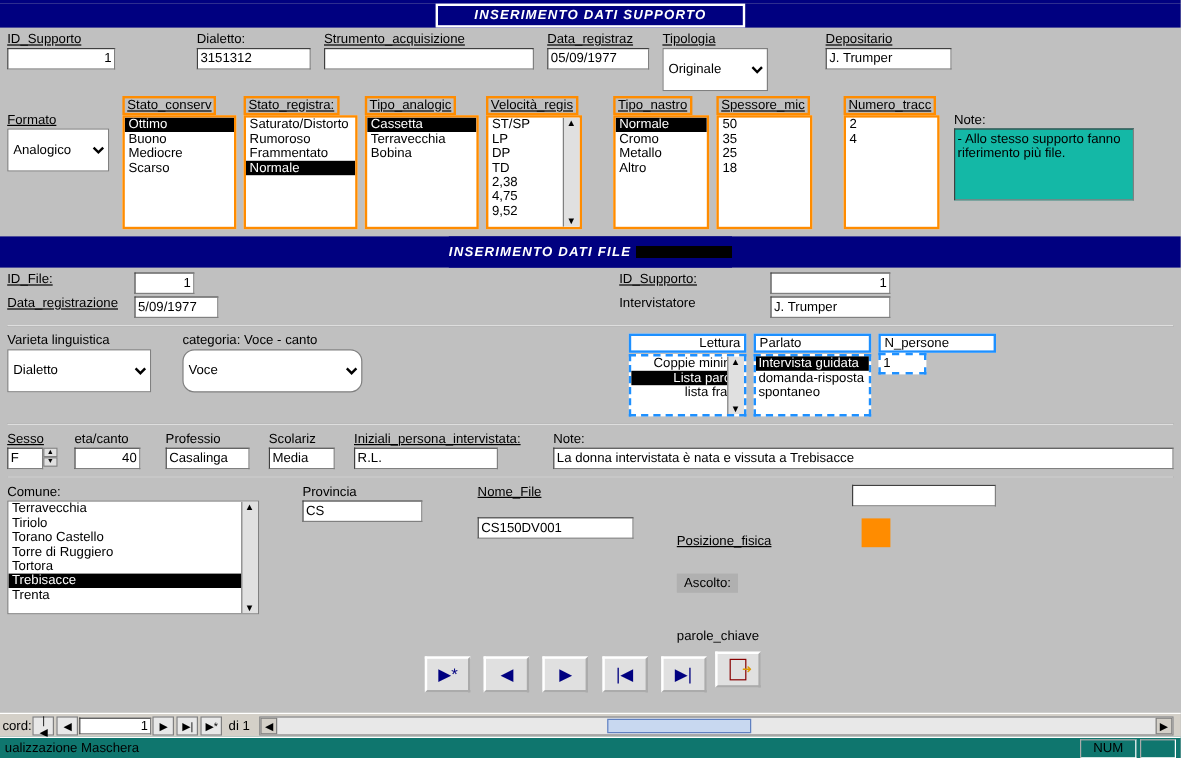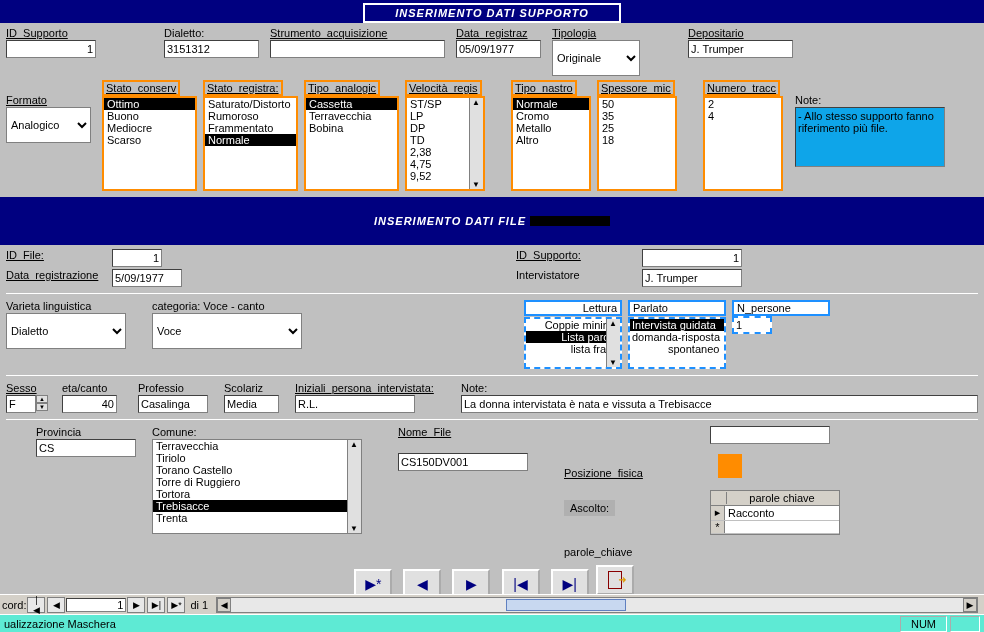--- a/index.html
+++ b/index.html
@@ -1,38 +1,38 @@
 <!DOCTYPE html>
 <html><head>
 <meta charset="utf-8">
 <style>
 * { box-sizing: border-box; font-family: "MS Sans Serif", Tahoma, Arial, sans-serif; font-size: 11px; }
 body { margin: 0; background: #c0c0c0; width: 984px; height: 632px; position: relative; overflow: hidden; }
 
-.header-bar { background: #000080; color: #fff; font-weight: bold; text-align: center; padding: 18px 0; font-style: italic; letter-spacing: 1px; }
+.header-bar { background: #000080; color: #fff; font-weight: bold; text-align: center; padding: 7px 0; font-style: italic; letter-spacing: 1px; }
 .content { padding: 2px 6px; }
 .row { display: flex; align-items: flex-start; gap: 6px; margin: 2px 0; }
 .field { display: flex; flex-direction: column; }
 .label { font-size: 11px; white-space: nowrap; text-decoration: underline; color: #000; margin-bottom: 1px; }
 .label-nu { font-size: 11px; white-space: nowrap; color: #000; margin-bottom: 1px; }
 .text-input { background: #fff; border: 1px solid #808080; border-top-color:#404040; border-left-color:#404040; padding: 1px 2px; height: 18px; }
 .text-input.right { text-align: right; }
 .combo { height: 18px; border: 1px solid #808080; background:#fff; }
 select.combo { height:36px; }
 
 .orange-box { border: 2px solid #ff8c00; background: #fff; padding: 0; overflow: hidden; position: relative; }
 .orange-title { position: absolute; top: -16px; left: 0; border: 2px solid #ff8c00; background:#c0c0c0; padding: 0 2px; font-size:11px; text-decoration: underline; }
 .listbox { background:#fff; height: 95px; overflow-y:auto; }
 .listbox div { padding: 0px 3px; white-space: nowrap; }
 .listbox .selected { background:#000; color:#fff; }
 
 .blue-box { border: 2px solid #1e90ff; background:#fff; }
 .blue-dashed { border: 2px dashed #1e90ff; background:#fff; }
 
-.note-box { background:#0ea5e9; border:1px solid #808080; border-top-color:#404040; border-left-color:#404040; padding:2px; width:150px; height:60px; }
+.note-box { background:#14b8a6; border:1px solid #808080; border-top-color:#404040; border-left-color:#404040; padding:2px; width:150px; height:60px; }
 .thin-divider { height:1px; background:#404040; border-bottom:1px solid #fff; margin: 6px 0; }
 
 .keyword-grid { border:1px solid #808080; background:#fff; width:130px; }
 .keyword-grid .hdr { background:#d4d0c8; border-bottom:1px solid #808080; padding:1px 2px; display:flex; }
 .keyword-grid .hdr .cell1 { width:14px; border-right:1px solid #808080; }
 .keyword-grid .row-g { display:flex; border-bottom:1px solid #c0c0c0; }
 .keyword-grid .sel { width:14px; background:#d4d0c8; border-right:1px solid #808080; text-align:center; }
 .keyword-grid .val { padding:1px 3px; flex:1; }
 
 .nav-btn { width:38px; height:30px; background:#e0e0e0; border:2px outset #fff; display:inline-flex; align-items:center; justify-content:center; font-size:14px; color:#000080; margin: 0 4px; }
@@ -41,21 +41,21 @@
 .exit-icon::after { content:"➜"; position:absolute; right:-6px; top:2px; font-size:10px; color:#d90; }
 
 .record-bar { position:absolute; bottom:18px; left:0; right:0; height:20px; background:#d4d0c8; border-top:1px solid #fff; display:flex; align-items:center; padding:0 2px; font-size:11px; }
 .rec-btn { width:18px; height:16px; border:1px solid #808080; background:#e8e8e8; display:inline-flex; align-items:center; justify-content:center; font-size:9px; margin:0 1px; }
 .hscroll { flex:1; height:16px; border:1px solid #808080; background:#e8e8e8; margin:0 4px; position:relative; }
 .hscroll .thumb { position:absolute; left:38%; width:120px; height:12px; top:1px; background:#c8d8f0; border:1px solid #6080c0; }
 .hscroll .arrow { position:absolute; width:14px; height:14px; background:#d4d0c8; border:1px solid #808080; display:flex; align-items:center; justify-content:center; font-size:9px; }
 .hscroll .arrow.l { left:0; }
 .hscroll .arrow.r { right:0; }
 
-.status-bar { position:absolute; bottom:0; left:0; right:0; height:18px; background:#5eead4; border-top:1px solid #fff; display:flex; align-items:center; padding:0 4px; font-size:11px; }
+.status-bar { position:absolute; bottom:0; left:0; right:0; height:18px; background:#0f766e; border-top:1px solid #fff; display:flex; align-items:center; padding:0 4px; font-size:11px; }
 .status-bar .spacer { flex:1; }
 .status-cell { border:1px inset #fff; padding:0 10px; margin-left:3px; height:16px; display:flex; align-items:center; }
 
 .orange-square { width:24px; height:24px; background:#ff8c00; display:inline-block; }
 
 .scroll-arrow { width:14px; position:absolute; right:0; top:0; bottom:0; background:#e0e0e0; border-left:1px solid #808080; }
 .scroll-arrow::before { content:"▲"; position:absolute; top:0; left:2px; font-size:8px; }
 .scroll-arrow::after { content:"▼"; position:absolute; bottom:0; left:2px; font-size:8px; }
 
 .spinner { display:flex; flex-direction:column; width:12px; }
@@ -208,40 +208,40 @@
 
   <div class="thin-divider"></div>
 
   <div class="row" style="align-items:flex-start;">
     <div class="field" style="width:140px;">
       <span class="label-nu">Varieta linguistica</span>
       <select class="combo" style="width:120px;"><option>Dialetto</option></select>
     </div>
     <div class="field" style="width:160px;">
       <span class="label-nu">categoria: Voce - canto</span>
-      <select class="combo" style="width:150px;"><option>Voce</option></select>
+      <select class="combo" style="width:150px;border-radius:10px;"><option>Voce</option></select>
     </div>
     <div style="width:200px;"></div>
 
     <div class="field" style="position:relative;text-align:right;">
       <div class="blue-box" style="padding:0 3px; margin-bottom:1px;">Lettura</div>
       <div class="blue-dashed" style="width:98px; height:52px; position:relative; overflow:hidden;">
         <div style="padding:0 2px;">Coppie minime</div>
         <div class="selected" style="background:#000;color:#fff;padding:0 2px;">Lista parole</div>
         <div style="padding:0 2px;">lista frasi"</div>
         <div class="scroll-arrow"></div>
       </div>
     </div>
 
     <div class="field" style="position:relative;">
       <div class="blue-box" style="padding:0 3px; margin-bottom:1px;">Parlato</div>
       <div class="blue-dashed" style="width:98px; height:52px;">
         <div class="selected" style="background:#000;color:#fff;padding:0 2px;">Intervista guidata</div>
         <div style="padding:0 2px;">domanda-risposta</div>
-        <div style="padding:0 2px;margin-left:36px;">spontaneo</div>
+        <div style="padding:0 2px;">spontaneo</div>
       </div>
     </div>
 
     <div class="field">
       <div class="blue-box" style="padding:0 3px; width:98px;">N_persone</div>
       <input class="blue-dashed" style="width: 40px; height: 18px;" value="1">
     </div>
   </div>
 
   <div class="thin-divider"></div>
@@ -275,71 +275,57 @@
     </div>
     <div class="field" style="flex:1;">
       <span class="label-nu">Note:</span>
       <input class="text-input" style="width: 100%;" value="La donna intervistata è nata e vissuta a Trebisacce">
     </div>
   </div>
 
   <div class="thin-divider"></div>
 
   <div class="row" style="align-items:flex-start;">
-    <div class="field" style="margin-left:30px; width:110px;">
-      <span class="label-nu">Provincia</span>
-      <input class="text-input" style="width: 100px;" value="CS">
-    </div>
-
     <div class="field">
       <span class="label-nu">Comune:</span>
       <div class="listbox" style="width:210px; border:1px solid #808080; position:relative;">
         <div>Terravecchia</div>
         <div>Tiriolo</div>
         <div>Torano Castello</div>
         <div>Torre di Ruggiero</div>
         <div>Tortora</div>
         <div class="selected">Trebisacce</div>
         <div>Trenta</div>
         <div class="scroll-arrow"></div>
       </div>
     </div>
 
+    <div class="field" style="margin-left:30px; width:110px;">
+      <span class="label-nu">Provincia</span>
+      <input class="text-input" style="width: 100px;" value="CS">
+    </div>
+
     <div class="field" style="margin-left:30px;">
       <span class="label">Nome_File</span>
       <input class="text-input" style="width: 130px; margin-top: 14px;" value="CS150DV001">
     </div>
 
     <div style="margin-left:30px; width:140px;margin-top:41px;">
       <div class="label">Posizione_fisica</div>
       <div style="height:20px;"></div>
       <div style="background:#b0b0b0; padding:2px 6px; display:inline-block;">Ascolto:</div>
       <div style="height:30px;"></div>
       <div class="label-nu">parole_chiave</div>
     </div>
 
     <div>
       <input class="text-input" style="width: 120px;" value="">
       <div style="height:10px;"></div>
       <div style="padding-left:8px;"><span class="orange-square"></span></div>
       <div style="height:10px;"></div>
-      <div class="keyword-grid">
-        <div class="hdr">
-            <div class="cell1"></div>
-            <div style="flex:1; text-align:center;">parole chiave</div>
-          </div>
-        <div class="row-g">
-            <div class="sel">▸</div>
-            <div class="val">Racconto</div>
-          </div>
-        <div class="row-g">
-            <div class="sel">*</div>
-            <div class="val"></div>
-          </div>
-      </div>
     </div>
   </div>
 
   <div style="text-align:center; margin-top:6px;">
     <button class="nav-btn">▶*</button>
     <button class="nav-btn">◀</button>
     <button class="nav-btn">▶</button>
     <button class="nav-btn">|◀</button>
     <button class="nav-btn">▶|</button>
     <button class="exit-btn">

